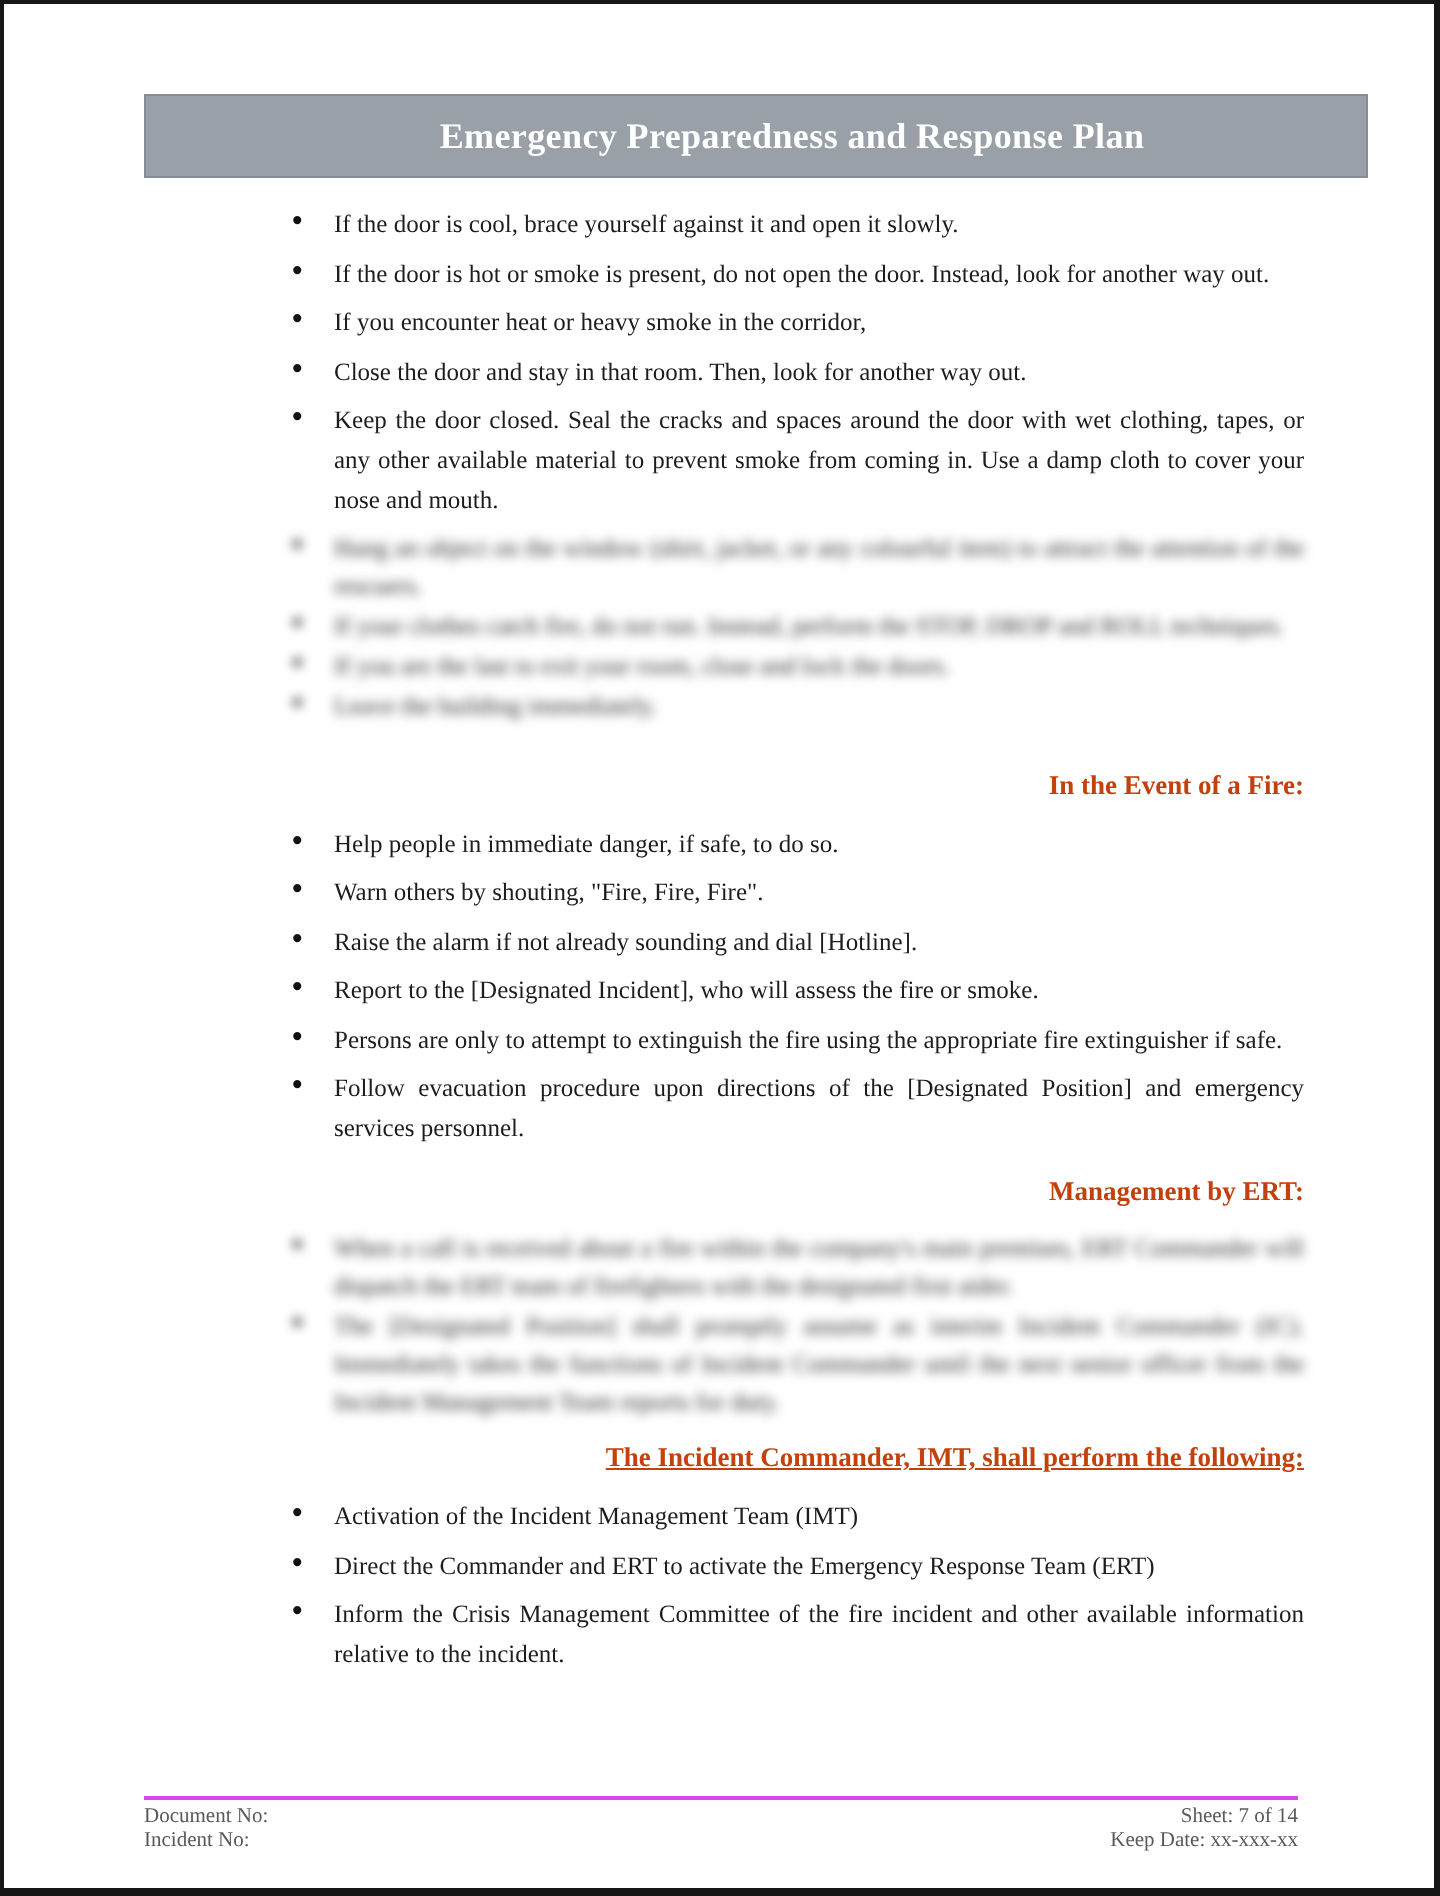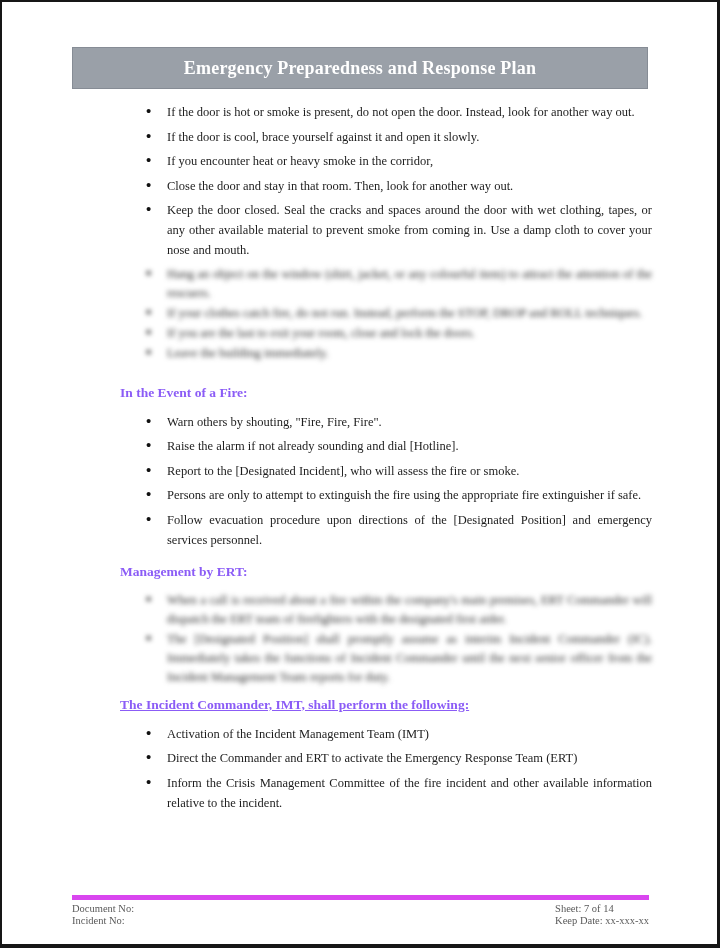--- a/index.html
+++ b/index.html
@@ -11,21 +11,21 @@
     border:2px solid #161616;
     border-right-width:3px;
     border-bottom-width:4px;
     font-family:"Liberation Serif", serif;
     color:#1d1d1d;
     overflow:hidden;
   }
   .banner{
     position:absolute;left:70px;top:45px;width:574px;height:40px;
     background:#9aa0a8;border:1px solid #868c95;
-    display:flex;align-items:center;justify-content:center;
+    display:flex;align-items:center;justify-content:center;padding-left:36px;
   }
   .banner-title{
     color:#ffffff;font-size:18px;font-weight:bold;letter-spacing:.2px;
     font-family:"Liberation Serif", serif;
   }
   .content{
     position:absolute;left:118px;right:65px;top:100px;
     font-size:12.5px;line-height:20px;
   }
   ul.bullets{
@@ -38,61 +38,62 @@
     content:"\2022";
     position:absolute;left:-21px;top:-1px;
     font-size:15px;font-weight:bold;color:#111;
   }
   ul.bullets li.blurred{
     filter:blur(2.6px);
     line-height:19px;margin-bottom:1px;color:#2e2e2e;
   }
   ul.bullets li.blurred::before{filter:none;}
   .section-heading{
-    font-weight:bold;font-size:13.5px;color:#8b5cf6;
-    margin:12px 0 9px 0;text-align:left;
+    font-weight:bold;font-size:13.5px;color:#c2410c;
+    margin:12px 0 9px 0;text-align:right;
   }
   .section-heading.first{margin-top:20px;}
   .section-heading.compact{margin-top:8px;text-decoration:underline;}
   .footer{
     position:absolute;left:70px;right:68px;bottom:17px;
-    border-top:5px solid #d946ef;
+    border-top:2px solid #d946ef;
     padding-top:3px;
     display:flex;justify-content:space-between;
     font-size:10.5px;line-height:12px;color:#595959;
   }
   .footer .col-left{text-align:left;}
-  .footer .col-right{text-align:left;}
+  .footer .col-right{text-align:right;}
 </style>
 </head>
 <body>
 
 <div class="page">
 
   <div class="banner">
     <span class="banner-title">Emergency Preparedness and Response Plan</span>
   </div>
 
   <div class="content">
 
     <ul class="bullets">
+      <li>If the door is cool, brace yourself against it and open it slowly.</li>
       <li>If the door is hot or smoke is present, do not open the door. Instead, look for another way out.</li>
-      <li>If the door is cool, brace yourself against it and open it slowly.</li>
       <li>If you encounter heat or heavy smoke in the corridor,</li>
       <li>Close the door and stay in that room. Then, look for another way out.</li>
       <li>Keep the door closed. Seal the cracks and spaces around the door with wet clothing, tapes, or any other available material to prevent smoke from coming in. Use a damp cloth to cover your nose and mouth.</li>
       <li class="blurred">Hang an object on the window (shirt, jacket, or any colourful item) to attract the attention of the rescuers.</li>
       <li class="blurred">If your clothes catch fire, do not run. Instead, perform the STOP, DROP and ROLL techniques.</li>
       <li class="blurred">If you are the last to exit your room, close and lock the doors.</li>
       <li class="blurred">Leave the building immediately.</li>
     </ul>
 
     <div class="section-heading first">In the Event of a Fire:</div>
 
     <ul class="bullets">
+      <li>Help people in immediate danger, if safe, to do so.</li>
       <li>Warn others by shouting, "Fire, Fire, Fire".</li>
       <li>Raise the alarm if not already sounding and dial [Hotline].</li>
       <li>Report to the [Designated Incident], who will assess the fire or smoke.</li>
       <li>Persons are only to attempt to extinguish the fire using the appropriate fire extinguisher if safe.</li>
       <li>Follow evacuation procedure upon directions of the [Designated Position] and emergency services personnel.</li>
     </ul>
 
     <div class="section-heading">Management by ERT:</div>
 
     <ul class="bullets">

